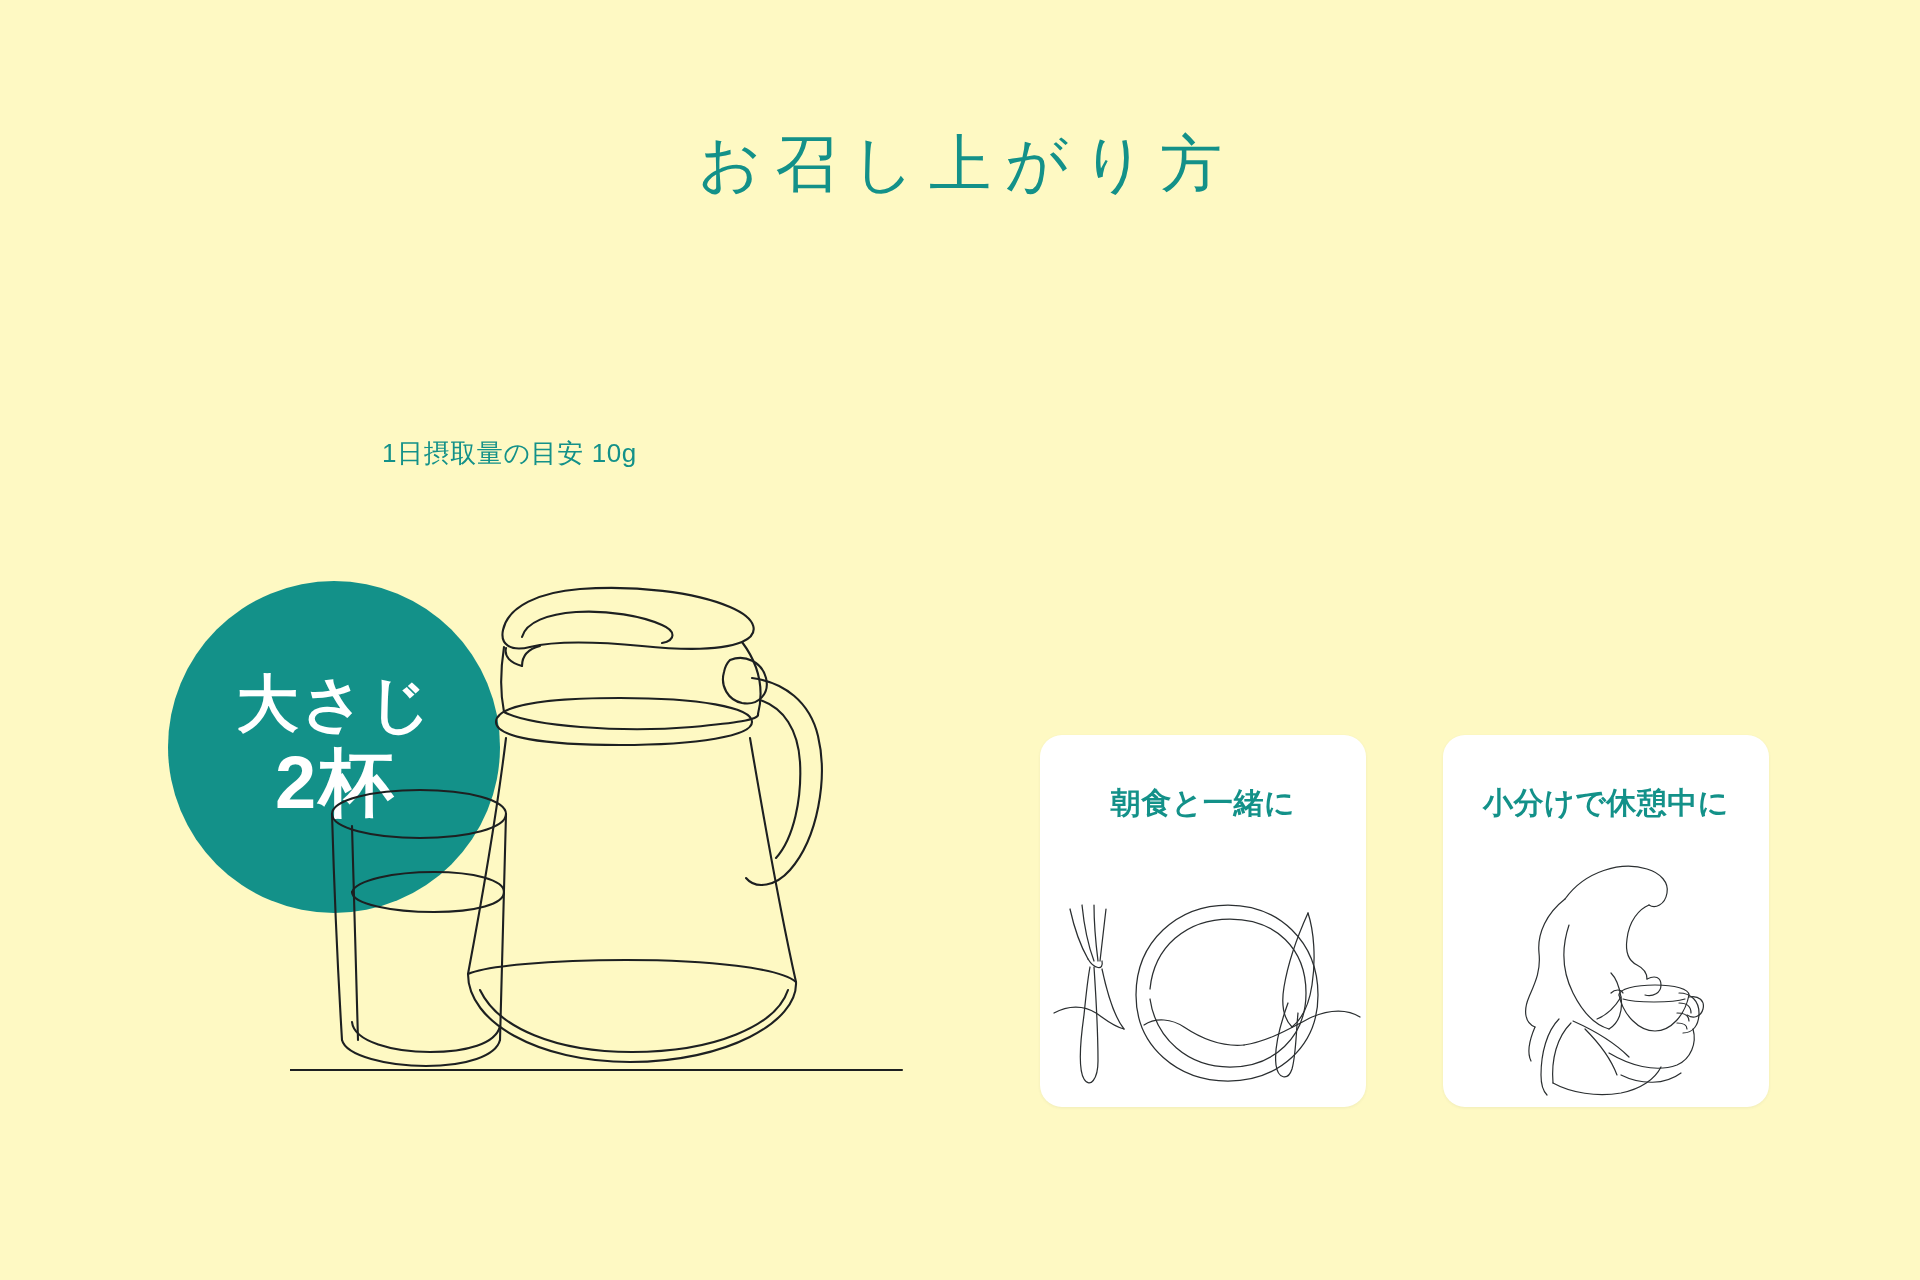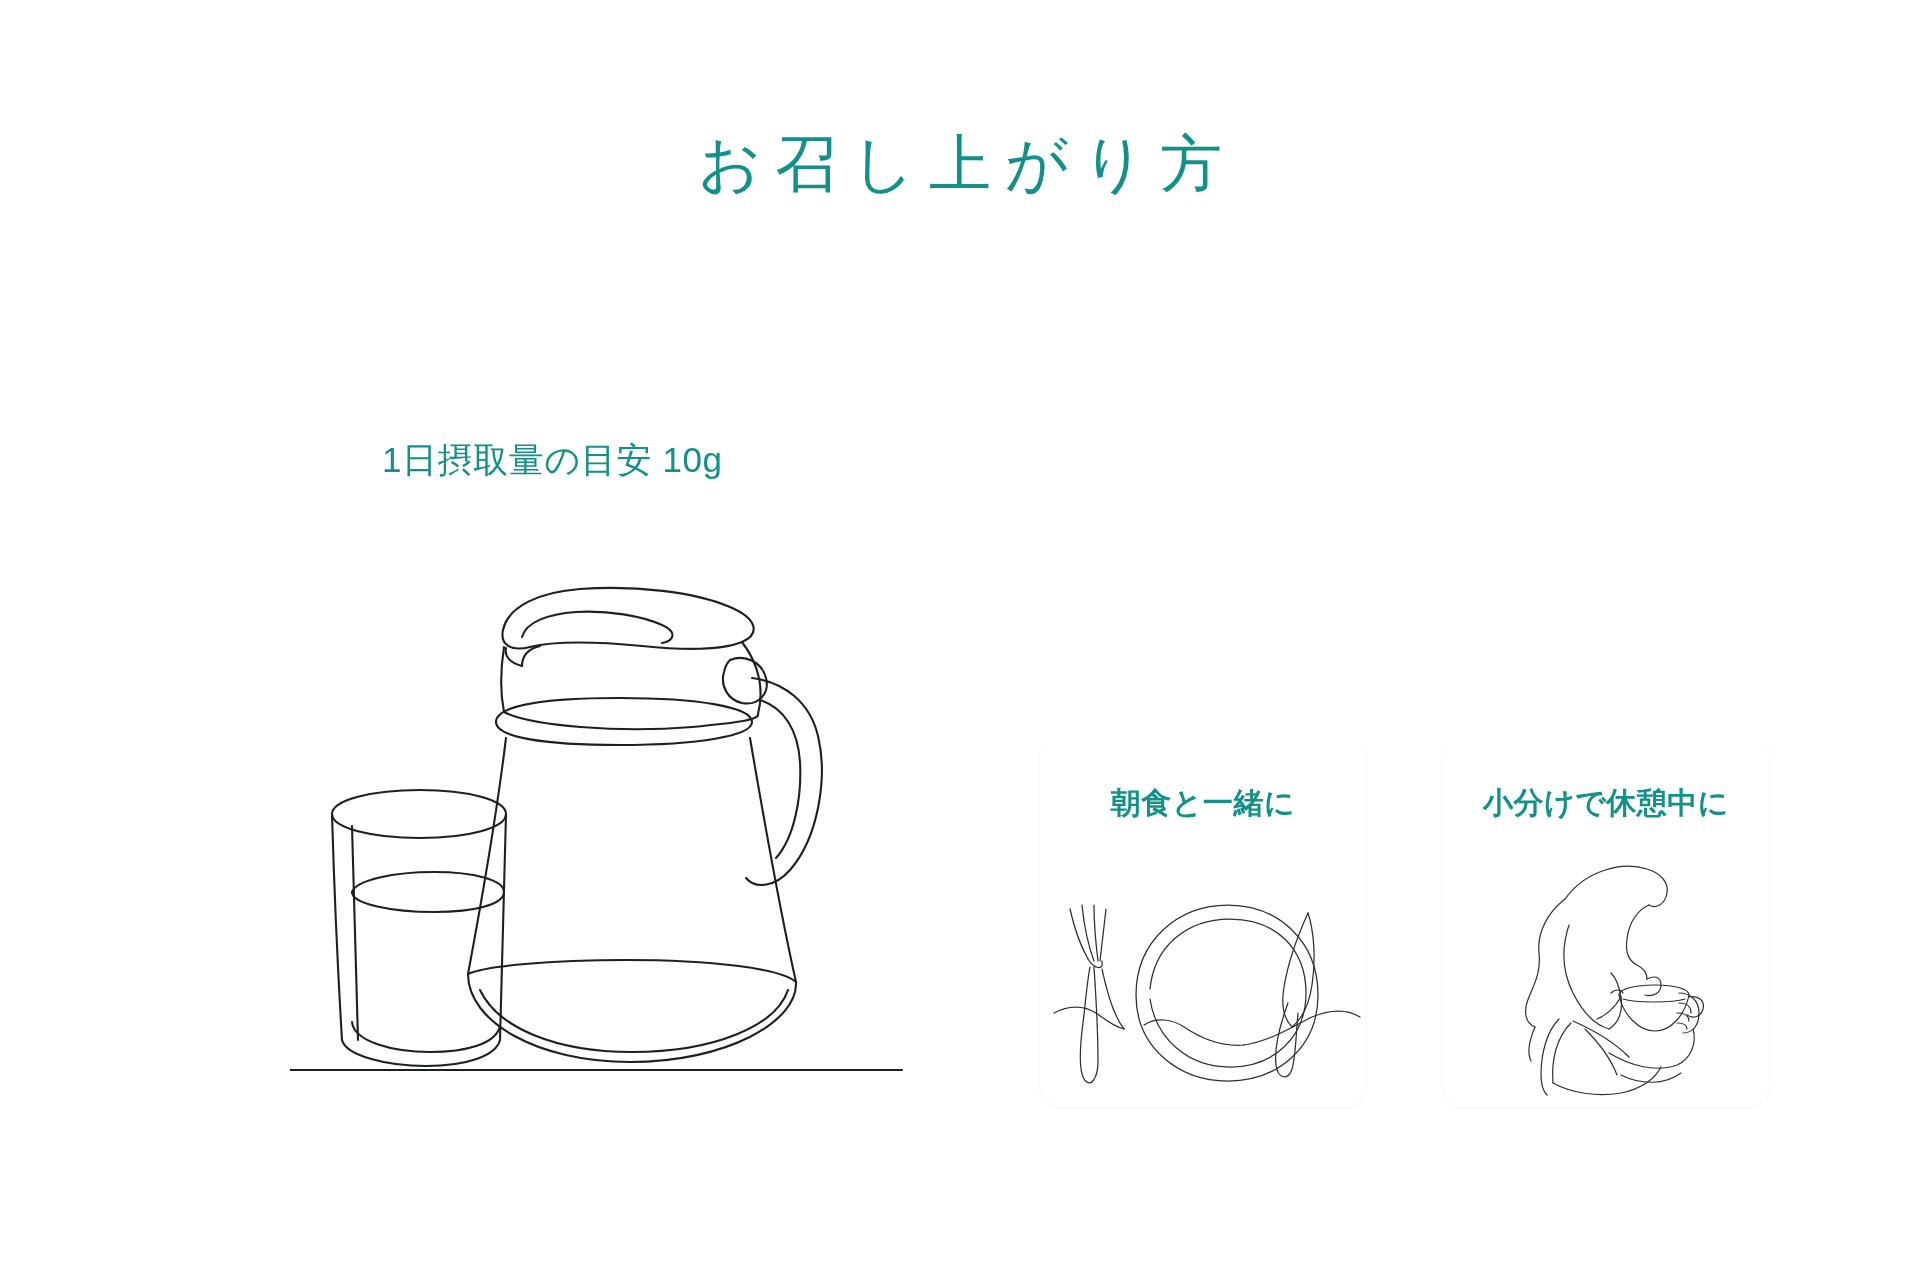--- a/index.html
+++ b/index.html
@@ -11,21 +11,21 @@
     width: 1920px;
     height: 1280px;
     background: #e8ebe9;
     font-family: "Liberation Sans", "DejaVu Sans", sans-serif;
     overflow: hidden;
   }
   .page {
     position: relative;
     width: 1920px;
     height: 1280px;
-    background: #ffffff;
+    background: #fef9c3;
   }
 
   
   .page-title {
     position: absolute;
     top: 130px;
     left: 0;
     width: 1920px;
     text-align: center;
     font-family: "Liberation Serif", "DejaVu Serif", serif;
@@ -49,21 +49,21 @@
     font-weight: 400;
     color: #353a3c;
     letter-spacing: 2.2px;
     text-indent: 2.2px;
     white-space: nowrap;
   }
   .dosage-note {
     position: absolute;
     top: 437px;
     left: 382px;
-    font-size: 35px;
+    font-size: 26px;
     line-height: 1.3;
     font-weight: 400;
     color: #139189;
     letter-spacing: 0.6px;
     white-space: nowrap;
   }
 
   
   .badge {
     position: absolute;
@@ -147,20 +147,24 @@
 </head>
 <body>
 
 <div class="page">
 
   <div class="page-title">お召し上がり方</div>
 
 
   <div class="dosage-note">1日摂取量の目安 10g</div>
 
+  <div class="badge">
+    <div class="badge-line-1">大さじ</div>
+    <div class="badge-line-2">2杯</div>
+  </div>
 
   <div class="pitcher-art">
     <svg viewBox="0 0 680 540" xmlns="http://www.w3.org/2000/svg" fill="none" stroke="#1d2021" stroke-width="2.1" stroke-linecap="round" stroke-linejoin="round">
 
       <line x1="-6" y1="500" x2="612" y2="500"></line>
 
       <path d="M213 60 C 218 36, 250 22, 290 19 C 345 15, 405 22, 440 37
                C 468 49, 470 64, 452 72 C 430 81, 392 80, 352 76
                C 310 72, 268 70, 240 77 C 220 82, 210 74, 213 60 Z"></path>
 

